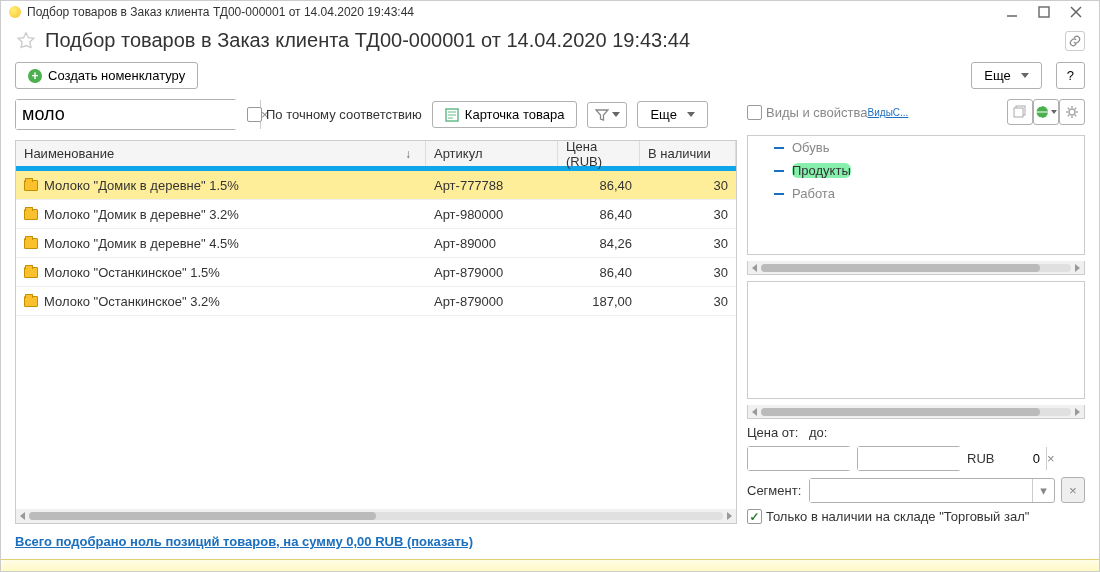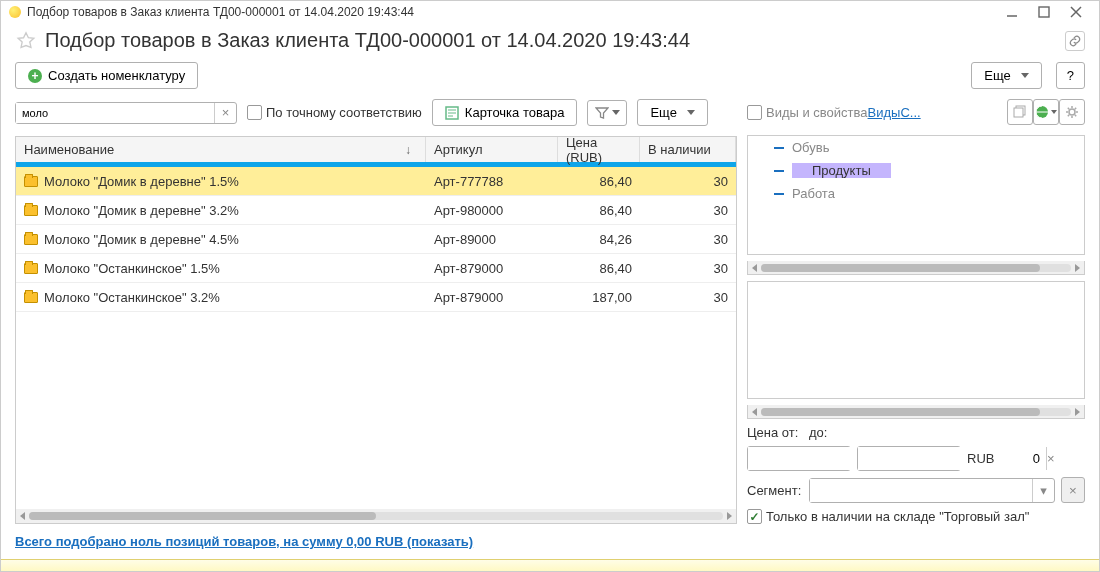--- a/index.html
+++ b/index.html
@@ -17,21 +17,21 @@
 
 .toolbar1 { display: flex; align-items: center; padding: 4px 14px 10px 14px; gap: 14px; }
 .btn { border: 1px solid #b0b0b0; border-radius: 3px; background: #fff; padding: 5px 12px; font-size: 13px; display: inline-flex; align-items: center; gap: 6px; cursor: pointer; }
 .btn.primary { background: #ffe24d; font-weight: bold; }
 .btn.dd::after { content: ""; width: 0; height: 0; border-left: 4px solid transparent; border-right: 4px solid transparent; border-top: 5px solid #666; margin-left: 4px; }
 .iconbtn { border: 1px solid #b0b0b0; border-radius: 3px; background: #fff; width: 28px; height: 26px; display:flex; align-items:center; justify-content:center; cursor:pointer; }
 .plusicon { width: 14px; height: 14px; border-radius: 50%; background: #4caf50; color: #fff; display: inline-flex; align-items: center; justify-content: center; font-size: 12px; font-weight: bold; }
 
 .toolbar2 { display: flex; align-items: center; padding: 0 14px 10px 14px; gap: 10px; }
 .searchbox { display: flex; border: 1px solid #b0b0b0; border-radius: 3px; width: 222px; }
-.searchbox input { border: none; padding: 4px 6px; flex: 1; font-size: 11px; outline: none; }
+.searchbox input { border: none; padding: 4px 6px; flex: 1; font-size: 18px; outline: none; }
 .clrbtn { width: 22px; border-left: 1px solid #ccc; display:flex; align-items:center; justify-content:center; cursor:pointer; color:#888; }
 .chk { width: 15px; height: 15px; border: 1px solid #999; border-radius: 2px; background:#fff; display:inline-flex; align-items:center; justify-content:center; margin-right:4px; }
 .chk.checked::after { content:"✓"; color:#2e7d32; font-size:12px; font-weight:bold; }
 .lbl { display:flex; align-items:center; font-size:13px; }
 
 .main { display: flex; flex: 1; padding: 0 14px; gap: 10px; min-height: 0; }
 .left { flex: 1; display: flex; flex-direction: column; border: 1px solid #ccc; }
 .right { width: 338px; display: flex; flex-direction: column; gap: 6px; }
 
 .thead { display:flex; background:#f5f5f5; border-bottom: 5px solid #0ea5e9; height: 30px; align-items:center; font-size:13px; }
@@ -54,27 +54,27 @@
 
 .hscroll { height: 14px; background:#f0f0f0; display:flex; align-items:center; padding: 0 4px; gap:4px; }
 .hscroll .arrow { width:0; height:0; border-top:4px solid transparent; border-bottom:4px solid transparent; }
 .hscroll .arrow.l { border-right:5px solid #999; }
 .hscroll .arrow.r { border-left:5px solid #999; }
 .hscroll .track { flex:1; height:8px; background:#e0e0e0; border-radius:4px; position:relative; }
 .hscroll .thumb { position:absolute; left:0; top:0; bottom:0; width:50%; background:#bbb; border-radius:4px; }
 
 .rpanel-top { display:flex; align-items:center; margin-bottom:4px; }
 .rpanel-top .dim { color:#888; font-size:13px; }
-.rpanel-top a { color:#1a6fbf; text-decoration:underline; font-size:13px; }
+.rpanel-top a { color:#1a6fbf; text-decoration:underline; font-size:10px; }
 .rpanel-top .iconbtn { width:26px; height:26px; }
 
 .tree { border:1px solid #ccc; height: 120px; text-align: center; }
 .tree .titem { display:flex; align-items:center; padding:4px 10px 4px 26px; gap:8px; font-size:13px; color:#888; }
 .tree .titem .dash { width:10px; height:2px; background:#1a6fbf; }
-.tree .titem.sel .label { background:#c4b5fd; color:#333; padding:0 20px; }
+.tree .titem.sel .label { background:#86efac; color:#333; padding:0 0;border-radius:6px; }
 
 .empty { border:1px solid #ccc; flex:1; min-height: 100px; }
 .filters { display:flex; flex-direction:column; gap:6px; }
 .filters .frow { display:flex; align-items:center; gap:6px; font-size:13px; }
 .numbox { display:flex; border:1px solid #b0b0b0; border-radius:3px; width:104px; }
 .numbox input { border:none; flex:1; text-align:right; padding:4px 6px; font-size:13px; outline:none; }
 .selbox { display:flex; border:1px solid #b0b0b0; border-radius:3px; flex:1; }
 .selbox input { border:none; flex:1; padding:4px 6px; font-size:13px; outline:none; }
 
 .footer { padding: 10px 14px; }

